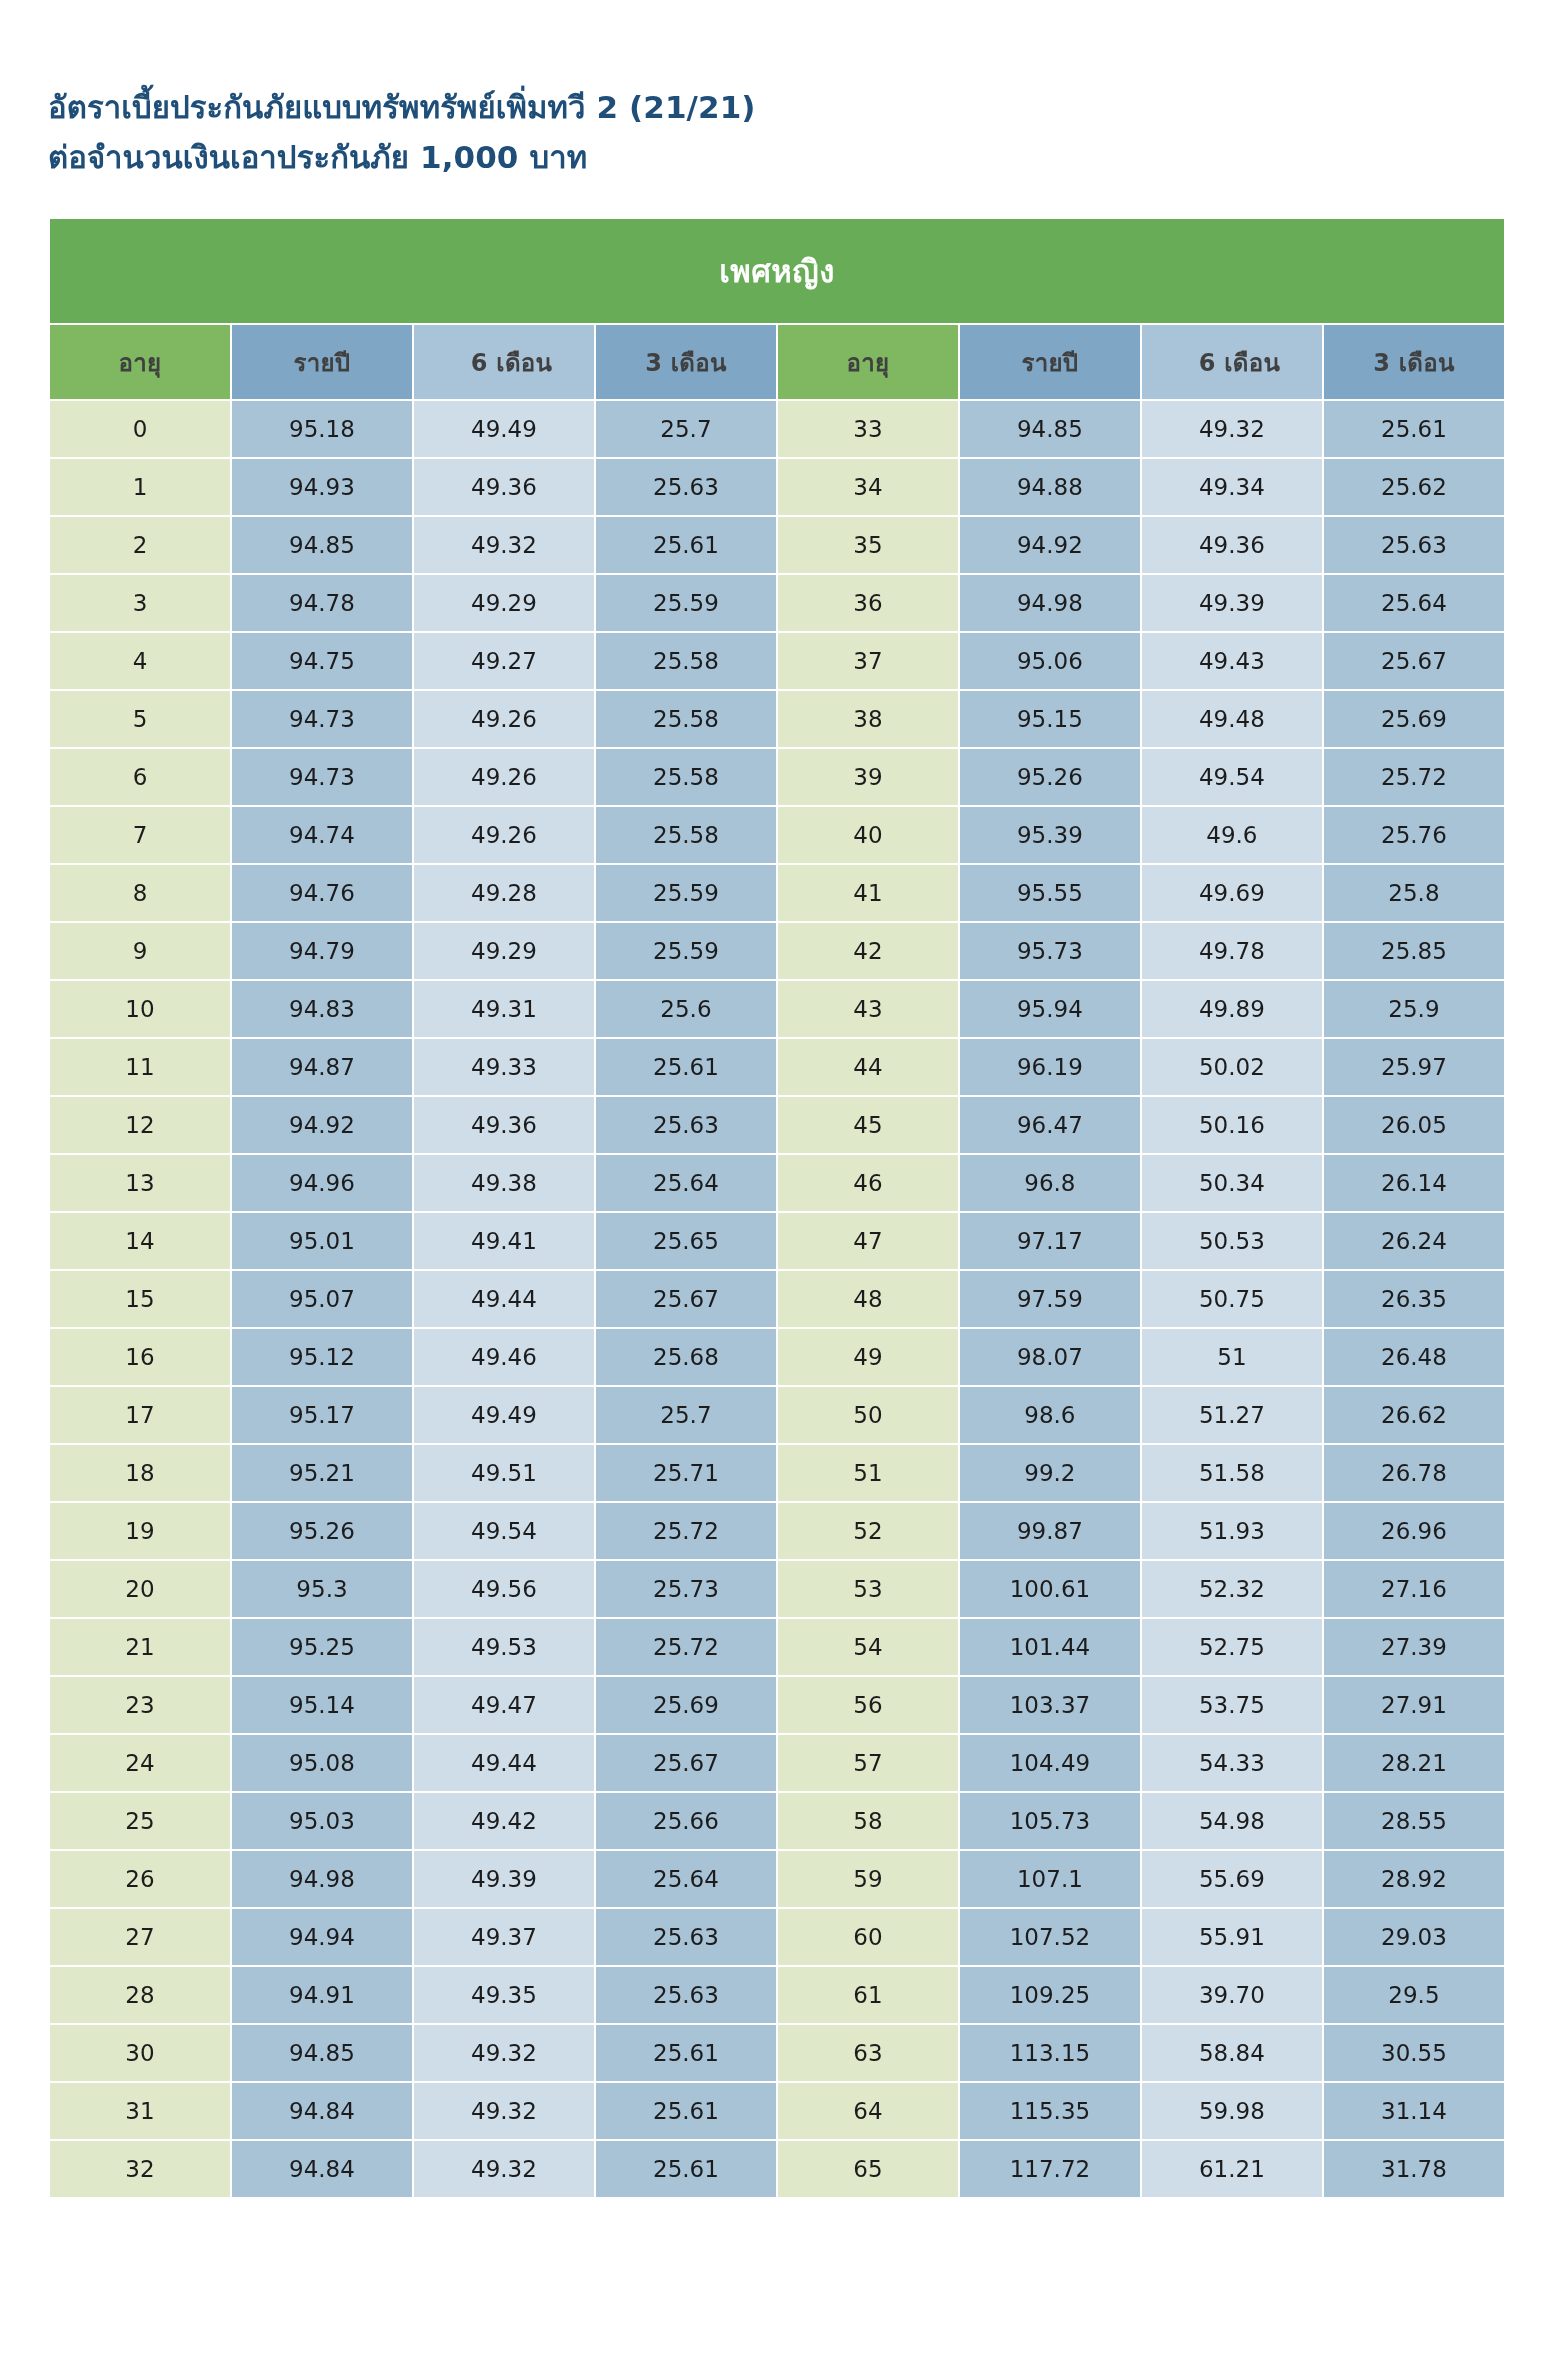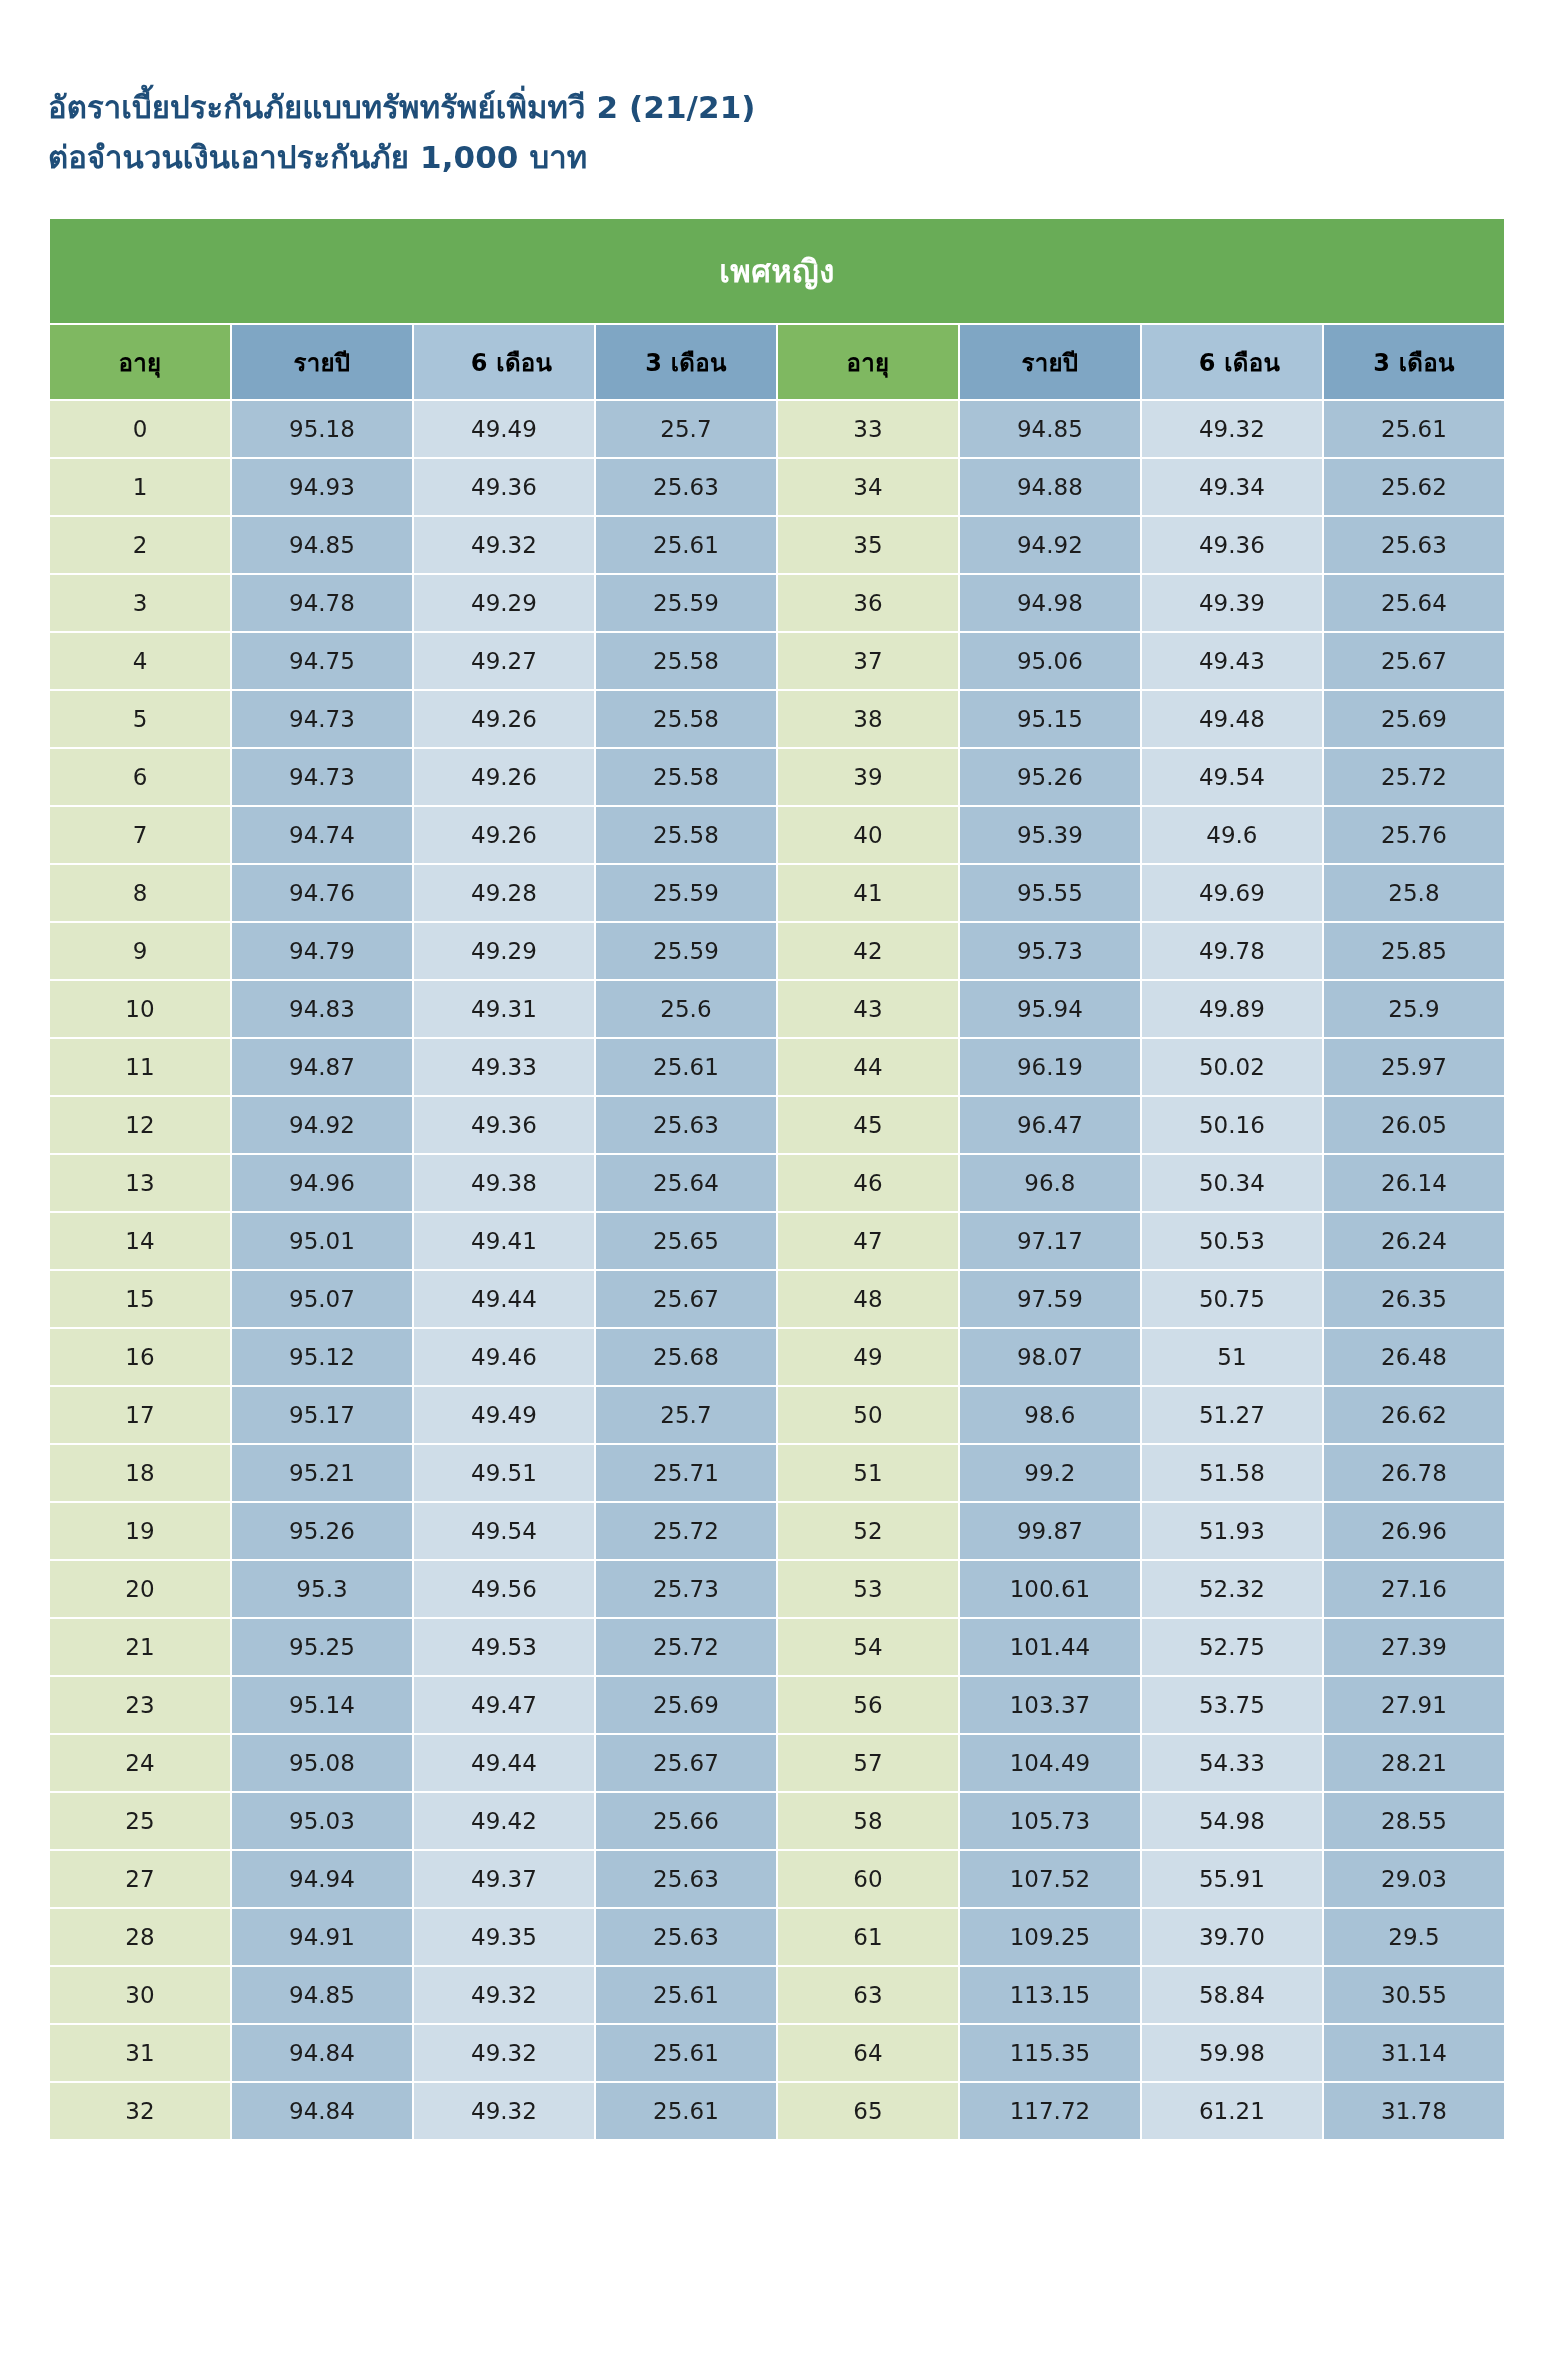--- a/index.html
+++ b/index.html
@@ -56,21 +56,21 @@
     height: 104px;
     vertical-align: middle;
     letter-spacing: 0.5px;
   }
 
   
   tr.head-row th {
     height: 74px;
     vertical-align: middle;
     text-align: center;
-    color: #000000;
+    color: #404040;
     font-size: 24px;
     font-weight: bold;
     letter-spacing: 0.3px;
   }
   th.h-age   { background: #7fb861; }
   th.h-year  { background: #7fa6c4; }
   th.h-six   { background: #a9c4d9; padding-left: 15px; }
   th.h-three { background: #7fa6c4; }
 
   
@@ -375,20 +375,30 @@
             <td class="c-age">25</td>
             <td class="c-year">95.03</td>
             <td class="c-six">49.42</td>
             <td class="c-three">25.66</td>
             <td class="c-age">58</td>
             <td class="c-year">105.73</td>
             <td class="c-six">54.98</td>
             <td class="c-three">28.55</td>
           </tr>
           <tr>
+            <td class="c-age">26</td>
+            <td class="c-year">94.98</td>
+            <td class="c-six">49.39</td>
+            <td class="c-three">25.64</td>
+            <td class="c-age">59</td>
+            <td class="c-year">107.1</td>
+            <td class="c-six">55.69</td>
+            <td class="c-three">28.92</td>
+          </tr>
+          <tr>
             <td class="c-age">27</td>
             <td class="c-year">94.94</td>
             <td class="c-six">49.37</td>
             <td class="c-three">25.63</td>
             <td class="c-age">60</td>
             <td class="c-year">107.52</td>
             <td class="c-six">55.91</td>
             <td class="c-three">29.03</td>
           </tr>
           <tr>

